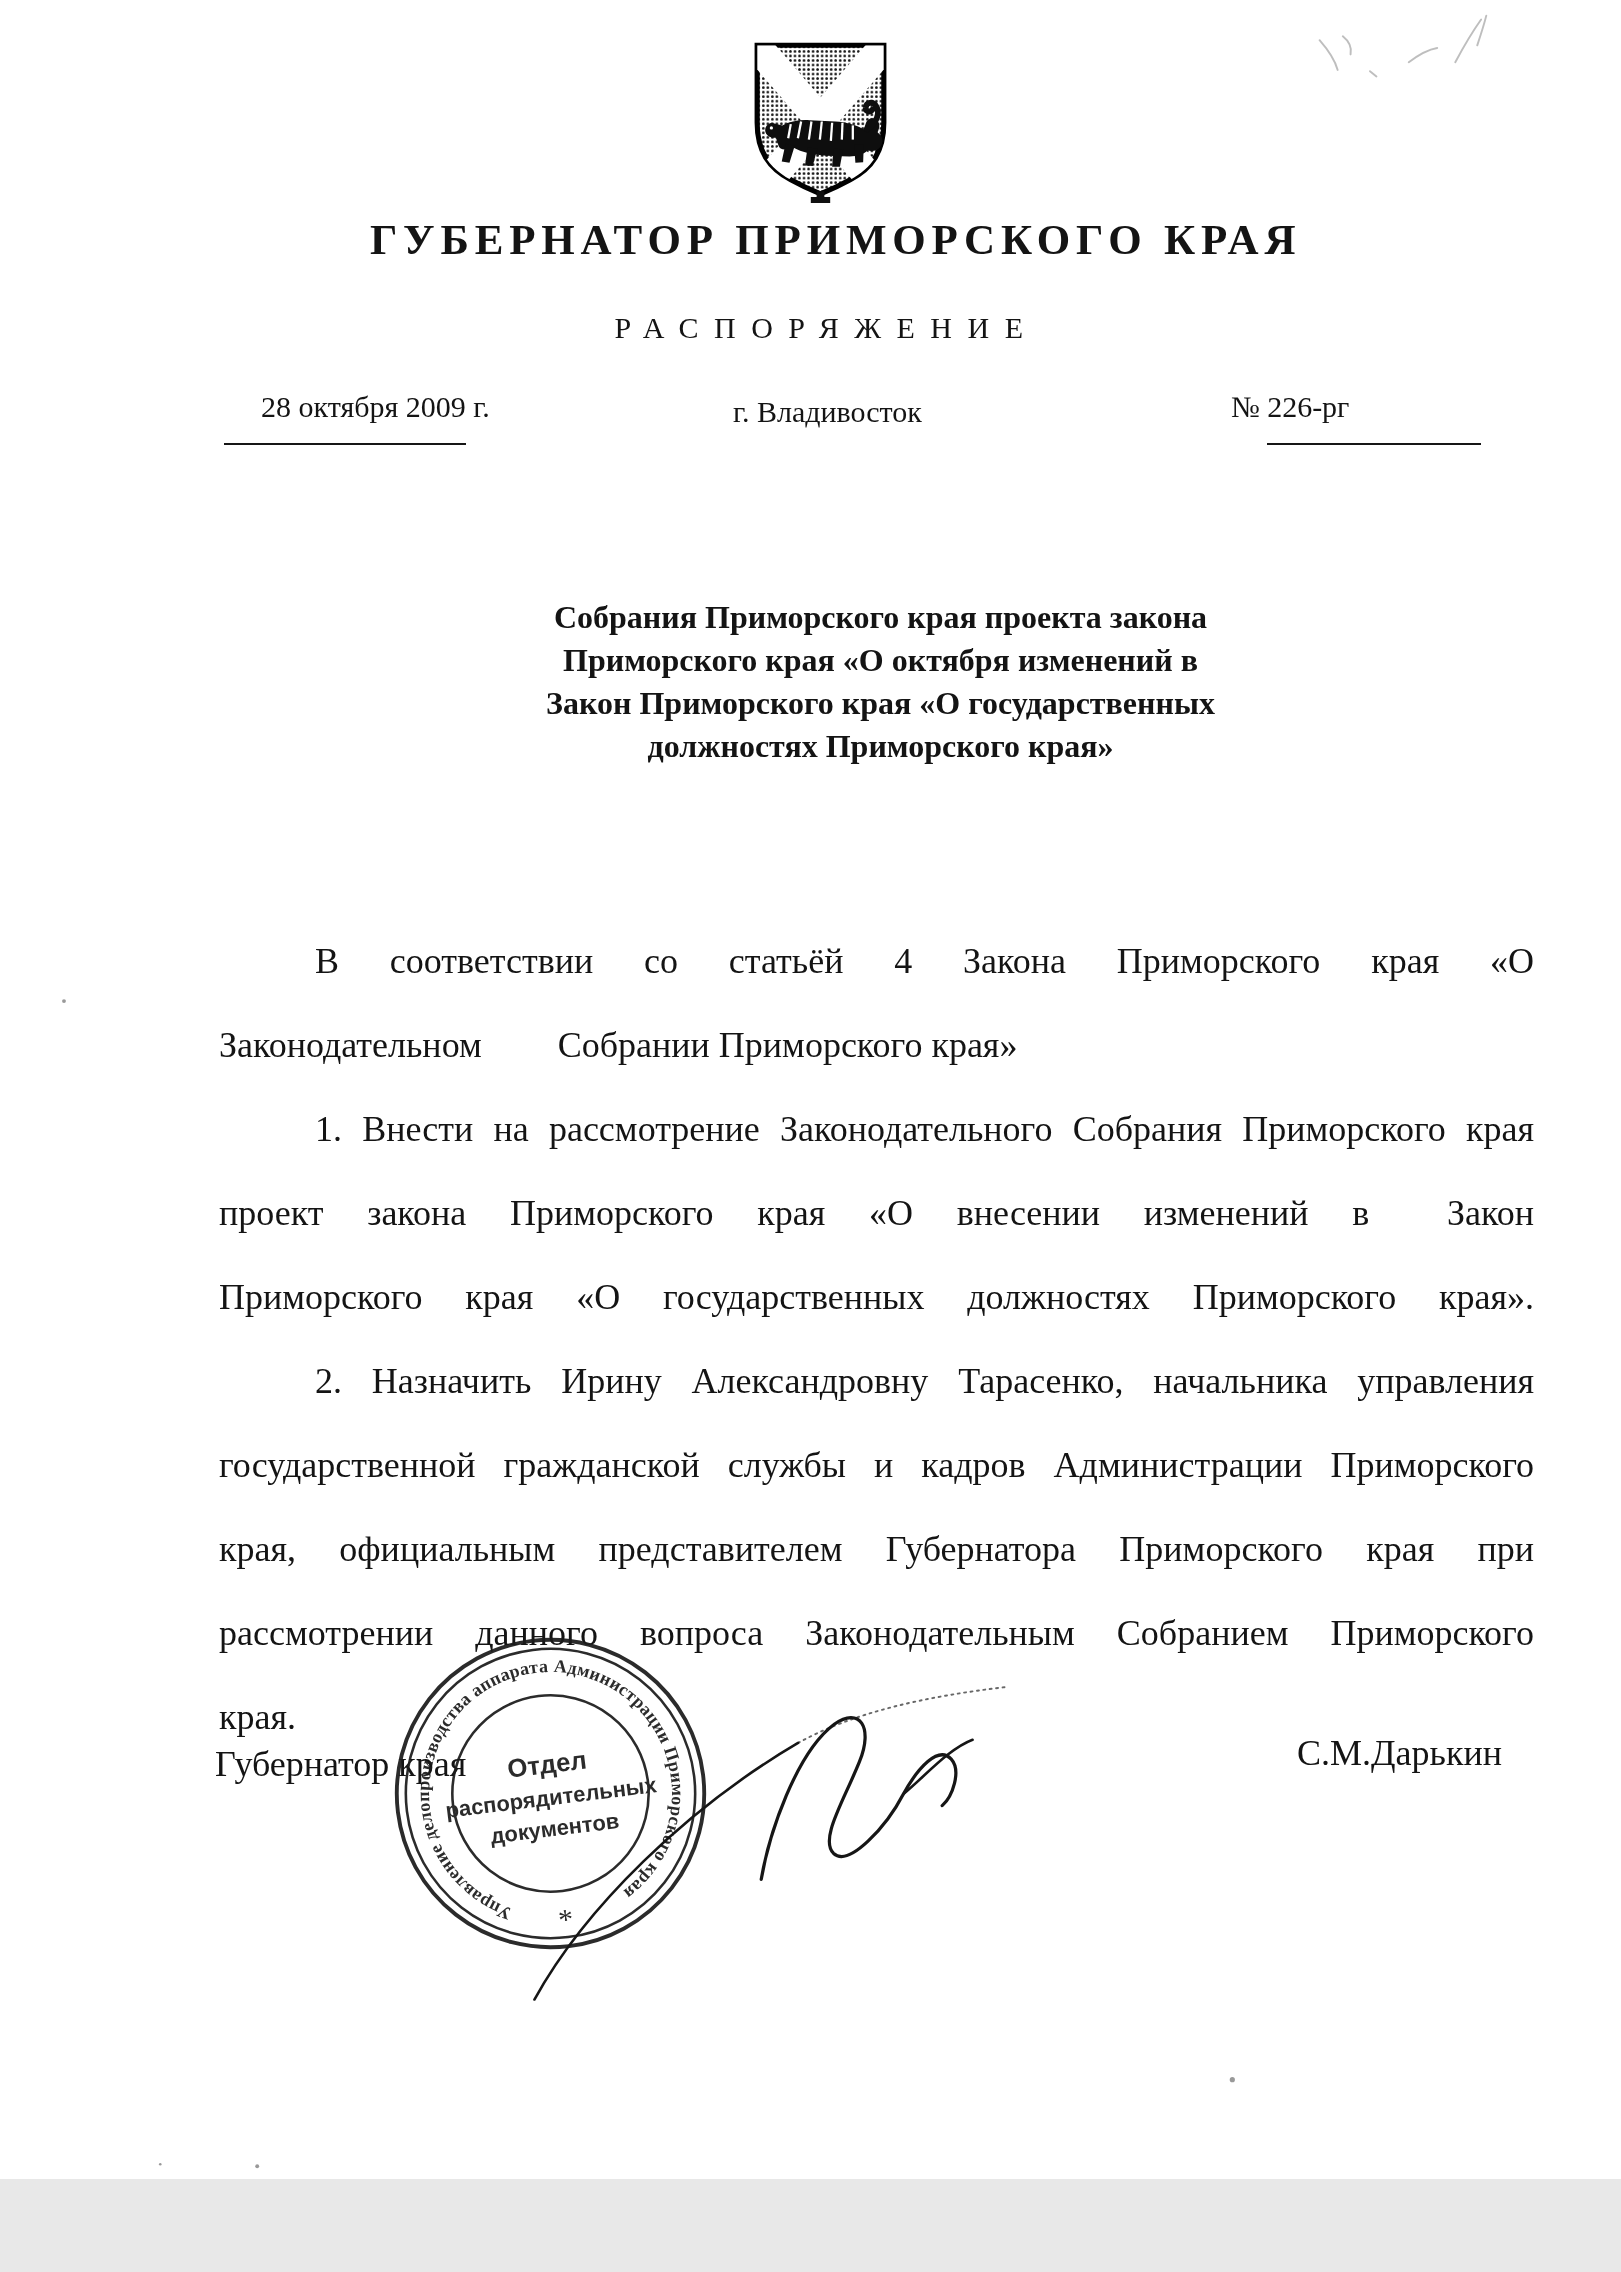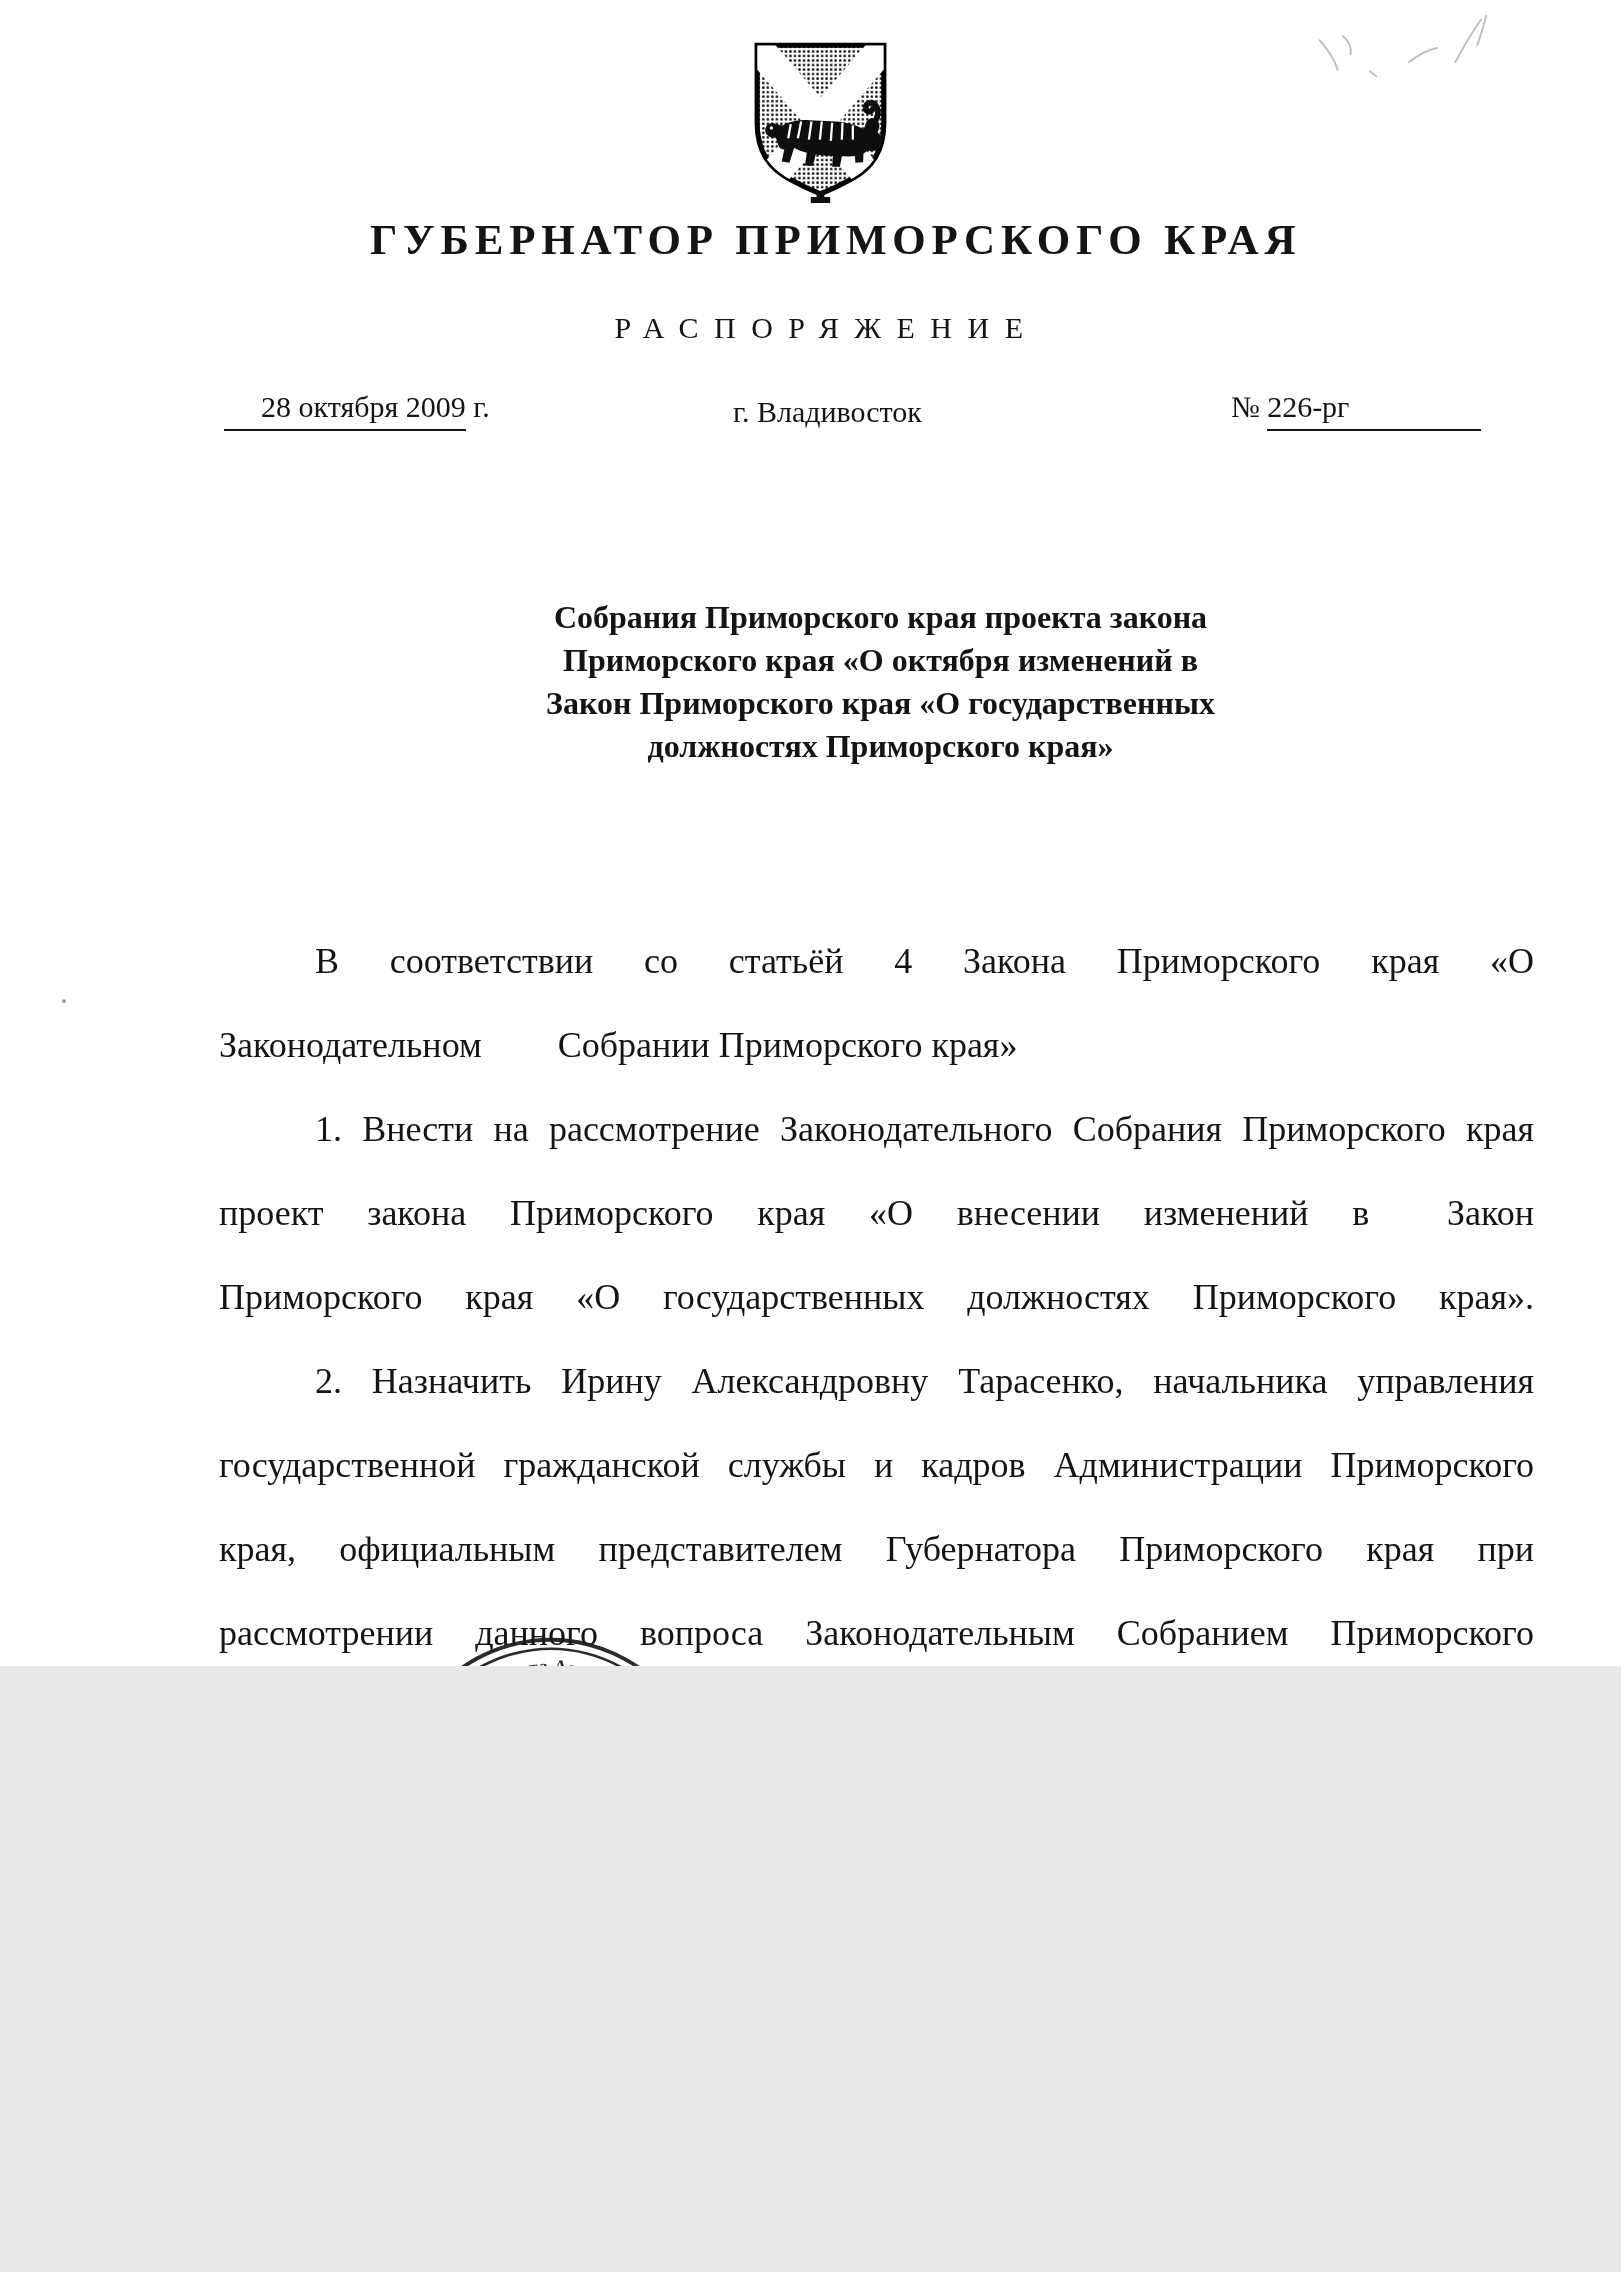--- a/index.html
+++ b/index.html
@@ -1,17 +1,17 @@
 <!DOCTYPE html>
 <html style="font-size:10.3px"><head>
 <meta charset="utf-8">
 <style>
   html,body { margin:0; padding:0; background:#e8e8e8; }
   .page {
-    position:relative; width:1622px; height:1666px; margin:0 auto;
+    position:relative; width:1622px; height:2179px; margin:0 auto;
     background:#ffffff; color:#141414; overflow:hidden;
     font-family:"Liberation Serif", serif;
   }
 
   
   .emblem { position:absolute; left:752px; top:40px; width:137px; height:163px; }
 
   
   .doc-title {
     position:absolute; left:0; top:215px; width:1622px; text-align:center;
@@ -21,21 +21,21 @@
   .doc-subtitle {
     position:absolute; left:0; top:311px; width:1622px; text-align:center;
     transform:translateX(15.5px);
     font-size:30px; letter-spacing:15.5px; white-space:nowrap;
   }
 
   
   .date-cell   { position:absolute; left:224px;  top:390px; font-size:30px; white-space:nowrap; }
   .place-cell  { position:absolute; left:733px; top:395px; font-size:30px; white-space:nowrap; }
   .num-cell    { position:absolute; left:1231px; top:390px; font-size:30px; white-space:nowrap; }
-  .underline   { display:inline-block; border-bottom:2.6px solid #161616; padding-bottom:5px; }
+  .underline   { display:inline-block; border-bottom:2.6px solid #161616; padding-bottom:19px; }
   .date-cell .underline { padding-left:37px; }
   .num-cell  .underline { padding-right:132px; }
 
   
   .subject {
     position:absolute; left:223px; top:596px; width:1315px;
     text-align:center; font-size:32px; font-weight:bold; line-height:43px;
   }
 
   

